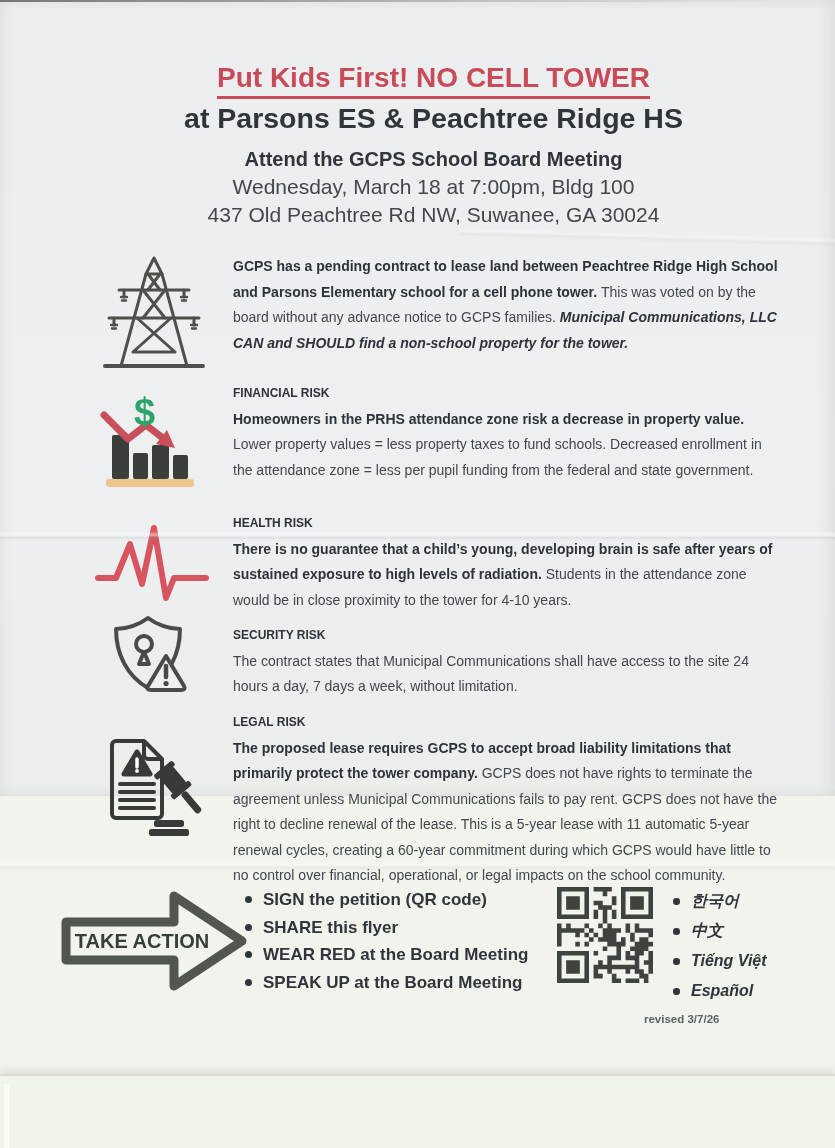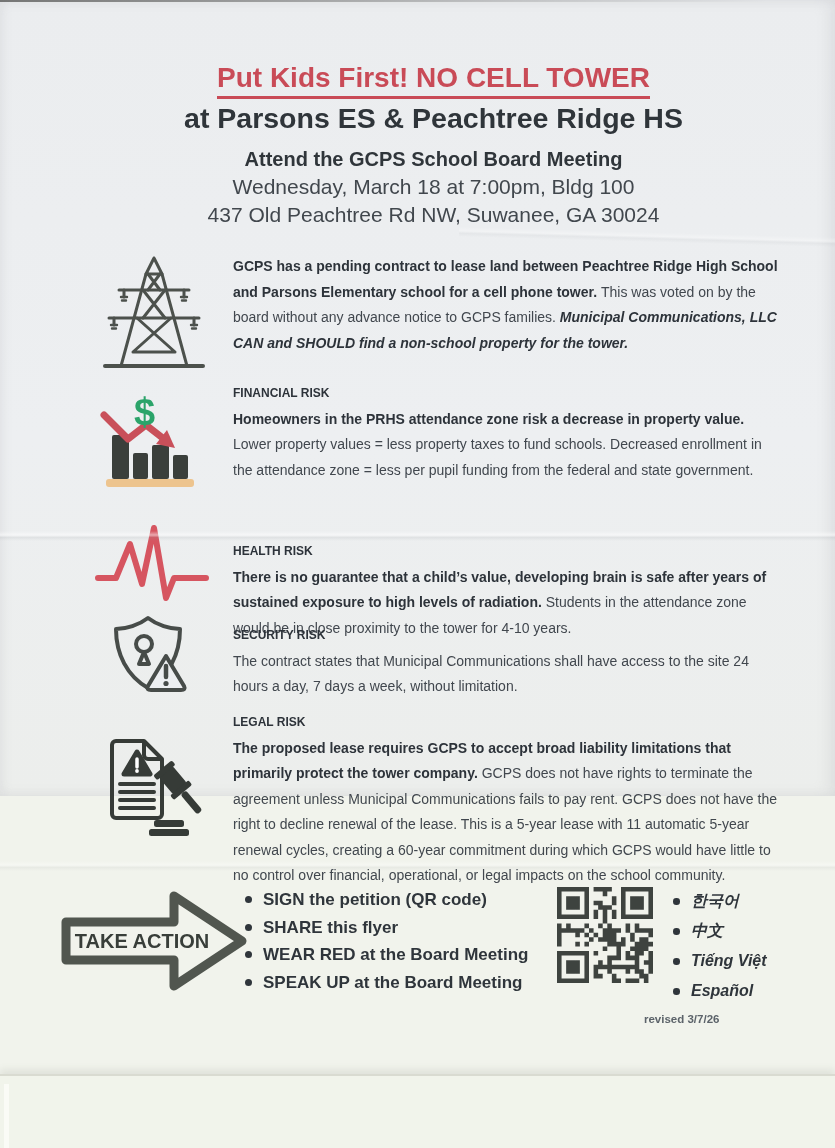--- a/index.html
+++ b/index.html
@@ -23,21 +23,21 @@
   .title-red span{display:inline-block;border-bottom:3px solid #c94b57;padding-bottom:2px;}
   .title-sub{top:102px;font-size:28.5px;font-weight:700;color:#2f353a;}
   .meet1{top:148px;font-size:20px;font-weight:700;color:#2f353a;}
   .meet2{top:175px;font-size:21px;color:#41474d;}
   .meet3{top:203px;font-size:21px;color:#41474d;}
 
   .sec{position:absolute;left:233px;width:552px;font-size:14px;line-height:25.5px;color:#41474e;}
   .sec .hd{font-weight:700;font-size:12px;color:#2d333a;}
   .seg-bold{font-weight:700;color:#2d333a;text-align:center;}
   .seg-bolditalic{font-weight:700;font-style:italic;color:#2d333a;}
-  .s1{top:254px;} .s2{top:381px;} .s3{top:511px;margin-top:28px;} .s4{top:623px;} .s5{top:710px;}
+  .s1{top:254px;} .s2{top:381px;} .s3{top:511px;} .s4{top:623px;} .s5{top:710px;}
 
   .icon-box{position:absolute;}
   .i1{left:97px; top:254px;width:114px;height:116px;}
   .i2{left:98px; top:391px;width:104px;height:104px;}
   .i3{left:94px; top:522px;width:116px;height:84px;}
   .i4{left:102px;top:612px;width:98px; height:90px;}
   .i5{left:98px; top:732px;width:108px;height:108px;}
   .icon-box svg{width:100%;height:100%;display:block;}
 
   .ta-arrow{position:absolute;left:58px;top:884px;width:192px;height:114px;}
@@ -103,21 +103,21 @@
       <div><span class="seg-bold">Homeowners in the PRHS attendance zone risk a decrease in property value. </span><span class="seg-regular">Lower property values = less property taxes to fund schools. Decreased enrollment in the attendance zone = less per pupil funding from the federal and state government.</span></div>
     </div>
 
     <div class="icon-box i3">
       <svg viewBox="0 0 116 84">
         <path d="M4 56 H22 L36 22 L48 62 L60 6 L72 76 L80 56 H112" stroke="#d65560" stroke-width="6" fill="none" stroke-linecap="round" stroke-linejoin="round"></path>
       </svg>
     </div>
     <div class="sec s3">
       <div class="hd">HEALTH RISK</div>
-      <div><span class="seg-bold">There is no guarantee that a child’s value, developing brain is safe after years of sustained exposure to high levels of radiation. </span><span class="seg-regular">Students in the attendance zone would be in close proximity to the tower for 4-10 years.</span></div>
+      <div><span class="seg-bold">There is no guarantee that a child’s young, developing brain is safe after years of sustained exposure to high levels of radiation. </span><span class="seg-regular">Students in the attendance zone would be in close proximity to the tower for 4-10 years.</span></div>
     </div>
 
     <div class="icon-box i4">
       <svg viewBox="0 0 98 90" fill="none" stroke="#474c49" stroke-width="4" stroke-linecap="round" stroke-linejoin="round">
         <path d="M46 6 C37 13 24 17 14 17 C14 42 25 64 46 76 C67 64 78 42 78 17 C68 17 55 13 46 6 Z"></path>
         <circle cx="42" cy="32" r="8"></circle>
         <path d="M37 52 L42 40 L47 52 Z"></path>
         <path d="M64 44 L82 74 Q84 78 79 78 H49 Q44 78 46 74 Z" fill="#edeff1"></path>
         <path d="M64 54 v11" stroke-width="4.5"></path>
         <circle cx="64" cy="71.5" r="2.6" fill="#474c49" stroke="none"></circle>

